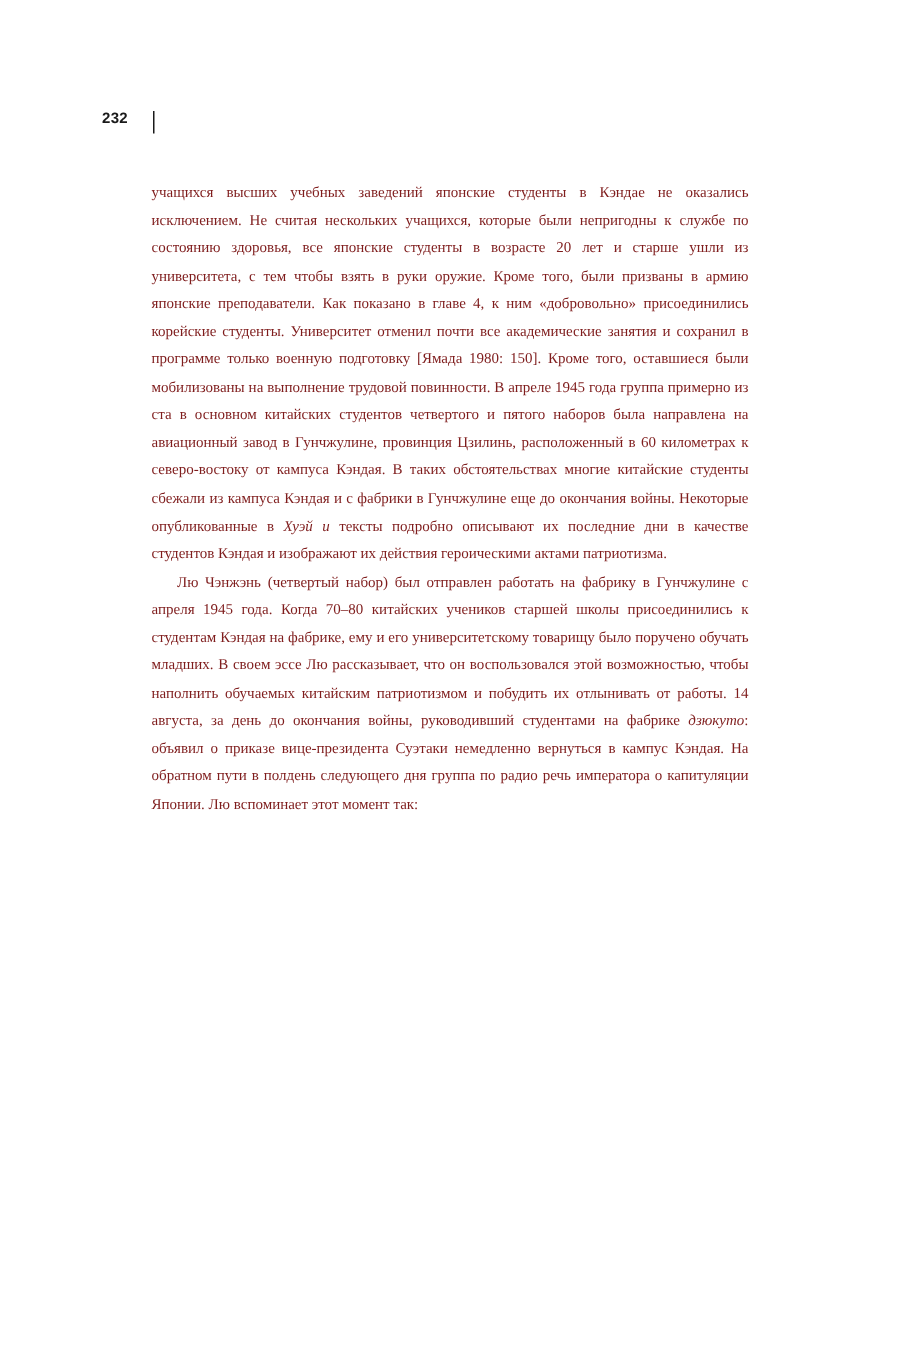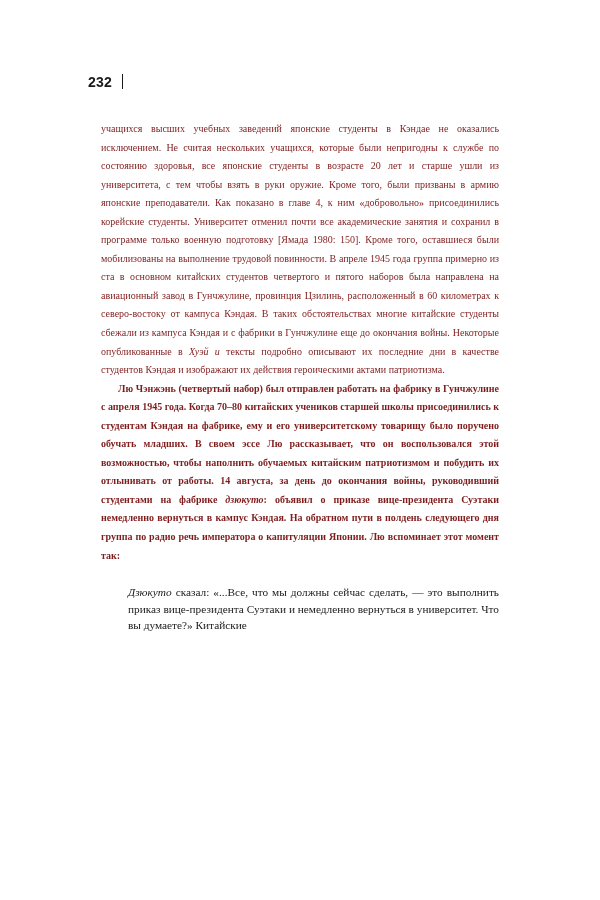--- a/index.html
+++ b/index.html
@@ -27,26 +27,25 @@
     position: absolute;
     left: 68px;
     top: 74px;
     width: 464px;
     display: flex;
     align-items: baseline;
     gap: 0;
   }
   .folio {
     font-family: "Liberation Sans", sans-serif;
-    font-size: 14px;
+    font-size: 10px;
     font-weight: 700;
     color: #1a1a1a;
     letter-spacing: 0.2px;
     width: 34px;
-    margin-left: 20px;
   }
   .header-rule {
     width: 1.3px;
     align-self: stretch;
     background: #1a1a1a;
     height: 15px;
     margin-right: 9px;
   }
   .running-title {
     font-family: "Liberation Serif", serif;
@@ -65,21 +64,20 @@
     margin: 0;
     font-size: 10px;
     line-height: 18.55px;
     text-align: justify;
     text-justify: inter-word;
     hyphens: manual;
     color: #7f1d1d;
   }
   p.indent {
     text-indent: 17px;
-    font-weight: bold;
   }
   .quote {
     margin: 0;
     margin-top: 19px;
     margin-left: 27px;
     width: 371px;
     font-size: 11.3px;
     line-height: 16.6px;
     text-align: justify;
     color: #1a1a1a;
@@ -97,17 +95,16 @@
     <div class="folio">232</div>
     <div class="header-rule"></div>
   </div>
 
   <div class="body-block">
 
     <p class="para"><span>учащихся высших учебных заведений японские студенты в Кэндае не оказались исключением. Не считая нескольких учащихся, которые были непригодны к службе по состоянию здоровья, все японские студенты в возрасте 20 лет и старше ушли из университета, с тем чтобы взять в руки оружие. Кроме того, были призваны в армию японские преподаватели. Как показано в главе 4, к ним «добровольно» присоединились корейские студенты. Университет отменил почти все академические занятия и сохранил в программе только военную подготовку [Ямада 1980: 150]. Кроме того, оставшиеся были мобилизованы на выполнение трудовой повинности. В апреле 1945 года группа примерно из ста в основном китайских студентов четвертого и пятого наборов была направлена на авиационный завод в Гунчжулине, провинция Цзилинь, расположенный в 60 километрах к северо-востоку от кампуса Кэндая. В таких обстоятельствах многие китайские студенты сбежали из кампуса Кэндая и с фабрики в Гунчжулине еще до окончания войны. Некоторые опубликованные в </span><em>Хуэй и</em><span> тексты подробно описывают их последние дни в качестве студентов Кэндая и изображают их действия героическими актами патриотизма.</span></p>
 
     <p class="para indent"><span>Лю Чэнжэнь (четвертый набор) был отправлен работать на фабрику в Гунчжулине с апреля 1945 года. Когда 70–80 китайских учеников старшей школы присоединились к студентам Кэндая на фабрике, ему и его университетскому товарищу было поручено обучать младших. В своем эссе Лю рассказывает, что он воспользовался этой возможностью, чтобы наполнить обучаемых китайским патриотизмом и побудить их отлынивать от работы. 14 августа, за день до окончания войны, руководивший студентами на фабрике </span><em>дзюкуто</em><span>: объявил о приказе вице-президента Суэтаки немедленно вернуться в кампус Кэндая. На обратном пути в полдень следующего дня группа по радио речь императора о капитуляции Японии. Лю вспоминает этот момент так:</span></p>
 
-    <p class="quote"><em>Дзюкуто</em><span> сказал: «...Все, что мы должны сейчас сделать, — это выполнить приказ вице-президента Суэтаки и немедленно вернуться в университет. Что вы думаете?» Китайские</span></p>
 
   </div>
 
 </div>
 
 </body></html>

